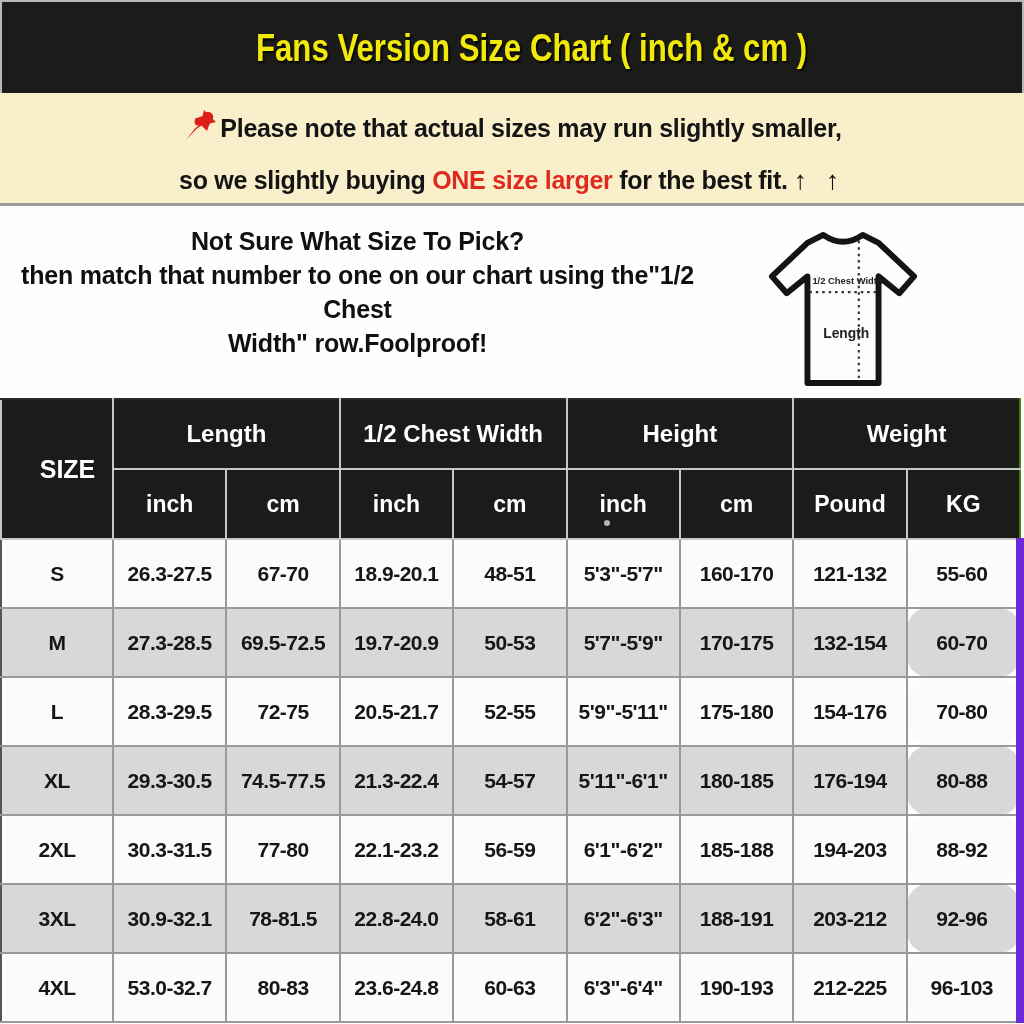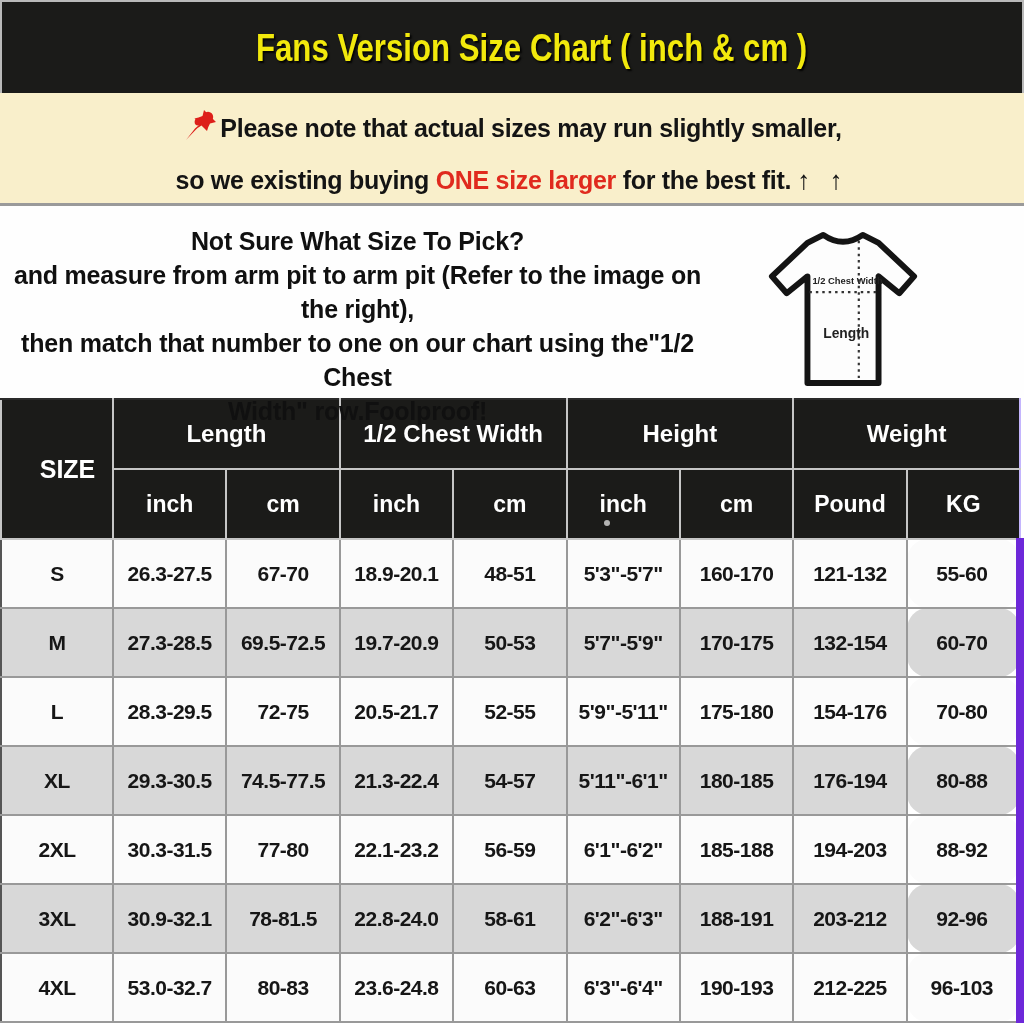--- a/index.html
+++ b/index.html
@@ -59,21 +59,21 @@
     margin:0;
   }
   table.size-chart col.c-size{width:112px;}
   table.size-chart th{
     background:var(--header-bg);color:#fff;font-weight:bold;
     border:2px solid #c6c6c6;text-align:center;
   }
   .group-row th{height:70px;font-size:24px;}
   .unit-row th{height:70px;font-size:23px;}
   th.corner{font-size:25px;border-left:2px solid #2a2a2a;padding-left:22px;}
-  table.size-chart thead th:last-child{border-right:2px solid #c4b5fd;}
+  table.size-chart thead th:last-child{border-right:2px solid #4d7c0f;}
   table.size-chart thead tr:first-child th{border-top:2px solid #2a2a2a;}
   .unit-row th{border-bottom:3px solid #1a1a1a;}
   table.size-chart td{
     height:69px;text-align:center;vertical-align:middle;
     font-size:21px;font-weight:bold;letter-spacing:-0.5px;color:var(--ink);
     border:2px solid var(--grid-gray);
     white-space:nowrap;
   }
   tbody tr:nth-child(odd) td{background:var(--row-main);}
   tbody tr:nth-child(even) td{background:var(--row-alt);}
@@ -97,28 +97,27 @@
       <svg width="36" height="36" viewBox="0 0 36 36">
         <g fill="#dd1f1a">
           <path d="M22 2 L34 14 L28 15.5 Q26 19 25 23 L19.5 17.5 Q15 20 13.5 22 L4 32 L13 20.5 Q15.5 18.5 18 16 L12.5 10.5 Q16.5 9.5 20.5 8 Z"></path>
           <circle cx="26" cy="9" r="5.2"></circle>
           <circle cx="16" cy="14" r="3.4"></circle>
         </g>
       </svg>
     </span><span>Please note that actual sizes may run slightly smaller,</span>
   </div>
   <div class="line">
-    <span>so we existing buying </span><span class="red">ONE size larger</span><span> for the best fit.</span><span class="arrows">↑ ↑</span>
+    <span>so we slightly buying </span><span class="red">ONE size larger</span><span> for the best fit.</span><span class="arrows">↑ ↑</span>
   </div>
 </section>
 
 <section class="instructions">
   <div class="instr-text">
     <div>Not Sure What Size To Pick?</div>
-    <div>and measure from arm pit to arm pit (Refer to the image on the right),</div>
     <div>then match that number to one on our chart using the"1/2 Chest</div>
     <div>Width" row.Foolproof!</div>
   </div>
   <div class="tshirt">
     <svg width="158" height="178" viewBox="0 0 160 180">
       <path d="M60,16 Q80,30 100,16 L116,24 L152,58 L137,75 L116,58 L116,166 L44,166 L44,58 L23,75 L8,58 L44,24 Z" fill="#fdfdfd" stroke="#141414" stroke-width="6" stroke-linejoin="round"></path>
       <line x1="96" y1="22" x2="96" y2="162" stroke="#333" stroke-width="2.2" stroke-dasharray="2.5,4"></line>
       <line x1="46" y1="74" x2="114" y2="74" stroke="#333" stroke-width="2.2" stroke-dasharray="2.5,4"></line>
       <text x="49" y="66" font-size="9.5" font-weight="bold">1/2 Chest Width</text>
       <text x="60" y="120" font-size="14" font-weight="bold">Length</text>

